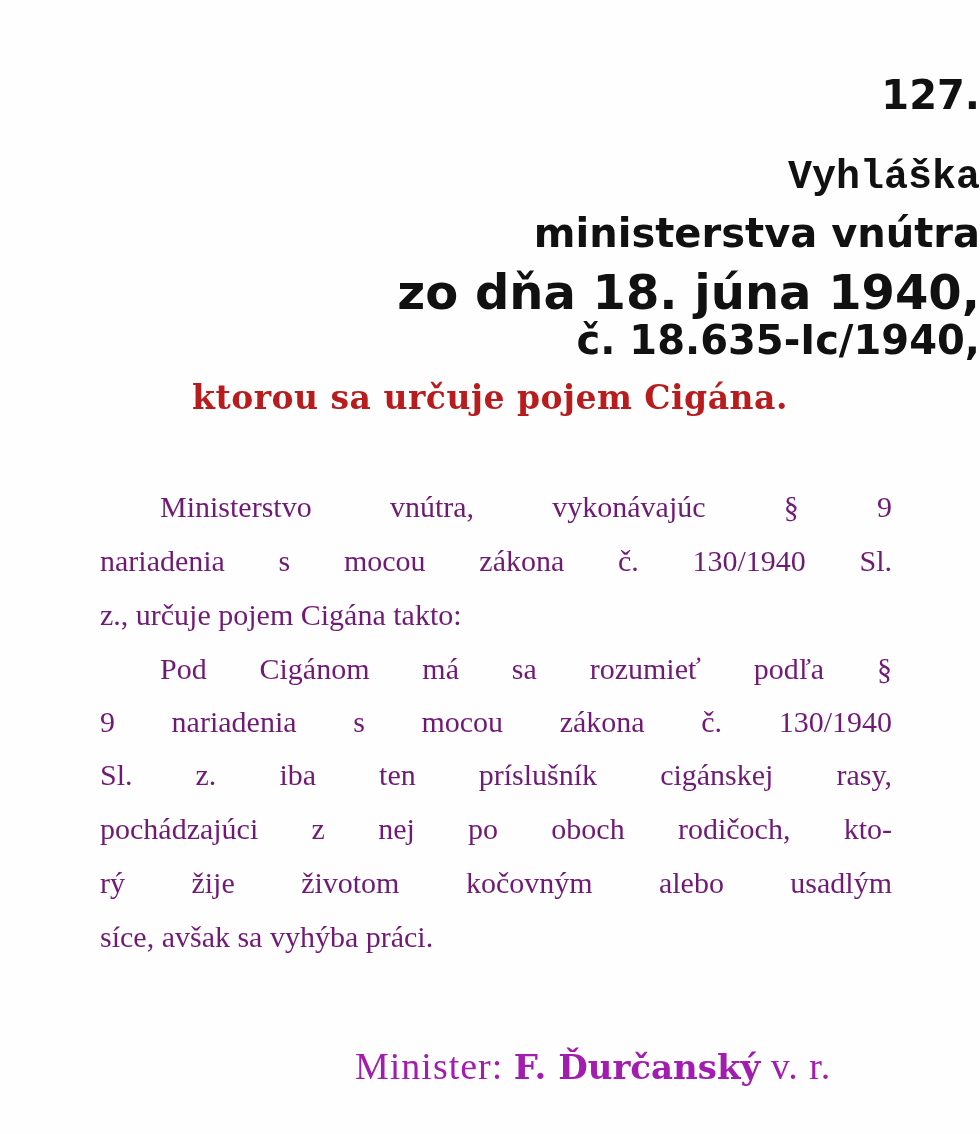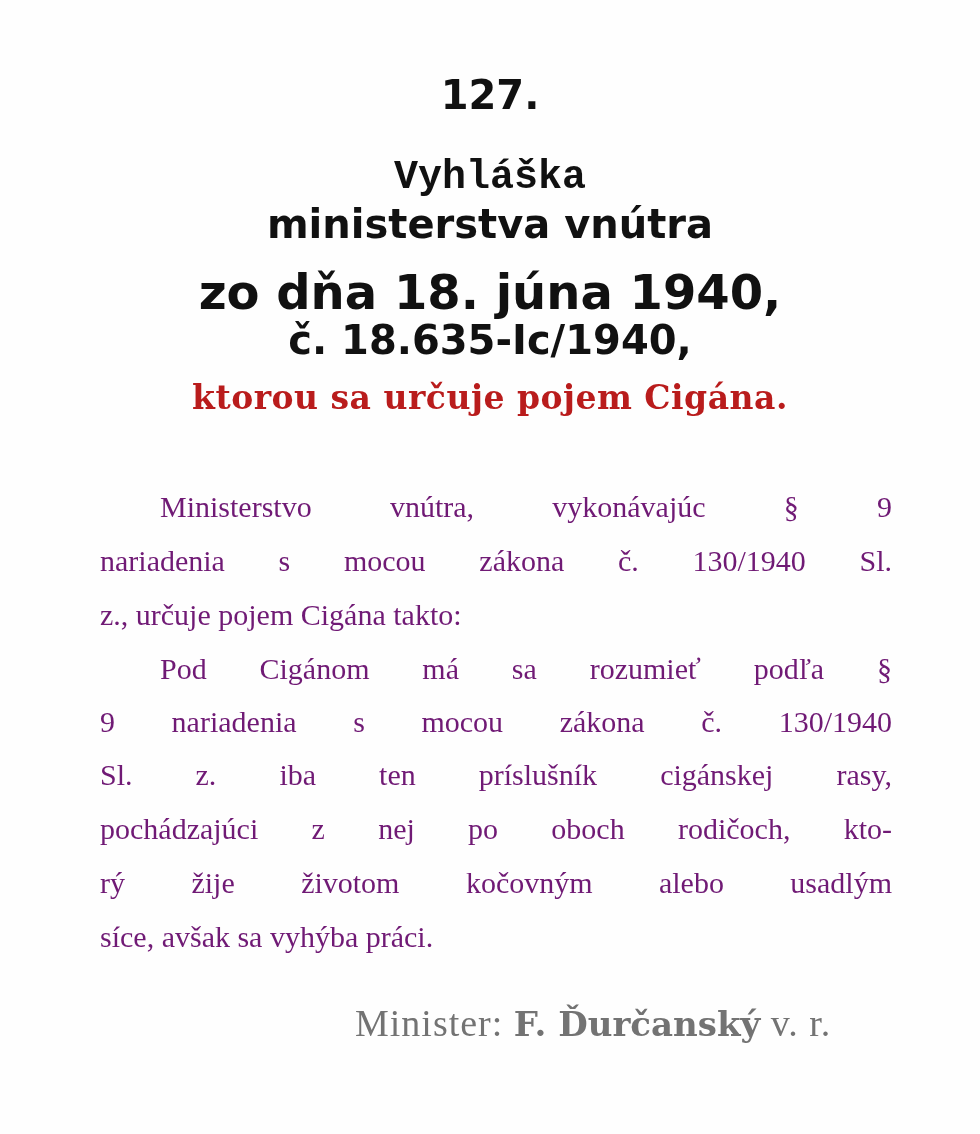--- a/index.html
+++ b/index.html
@@ -1,32 +1,32 @@
 <!DOCTYPE html>
 <html><head>
 <meta charset="utf-8">
 <style>
   html, body { margin: 0; padding: 0; background: #ffffff; }
   body { width: 980px; height: 1134px; position: relative; overflow: hidden; color: #111; }
   .page { position: absolute; left: 0; top: 0; width: 980px; height: 1134px; background: #fefefe; }
-  .heading { position: absolute; left: 0; width: 980px; text-align: center;
+  .heading { position: absolute; left: 0; width: 980px; text-align: right;
     font-family: "DejaVu Sans", sans-serif; font-weight: bold; color: #111; white-space: nowrap; }
   .num { top: 72px; font-size: 40px; }
   .t1 { top: 155px; font-size: 40px; font-family: Liberation Mono, monospace; }
-  .t2 { top: 201px; font-size: 40px; }
+  .t2 { top: 210px; font-size: 40px; }
   .t3 { top: 264px; font-size: 48px; }
   .t4 { top: 317px; font-size: 40px; }
   .sub { position: absolute; left: 0; width: 980px; top: 378px; text-align: center;
     font-family: "DejaVu Serif", serif; font-weight: bold; font-size: 33px; color: #b91c1c; white-space: nowrap; letter-spacing: 0.5px; }
   .body-line { position: absolute; font-family: Liberation Serif, serif; font-size: 30px; color: #701a75;
     white-space: nowrap; text-align: justify; text-align-last: justify; }
   .full { left: 100px; width: 792px; }
   .indent { left: 160px; width: 732px; }
   .last { text-align-last: left; }
-  .sig { position: absolute; left: 355px; top: 1001px; font-family: "Liberation Serif", serif; font-size: 38px; white-space: nowrap; color: #737373; letter-spacing: 1px; }
+  .sig { position: absolute; left: 355px; top: 1044px; font-family: "Liberation Serif", serif; font-size: 38px; white-space: nowrap; color: #a21caf; letter-spacing: 1px; }
   .sig b { font-family: "DejaVu Serif", serif; font-weight: bold; font-size: 34px; letter-spacing: 0; }
 </style>
 </head>
 <body>
 
 <div class="page">
   <div class="heading num">127.</div>
   <div class="heading t1">Vyhláška</div>
   <div class="heading t2">ministerstva vnútra</div>
   <div class="heading t3">zo dňa 18. júna 1940,</div>

